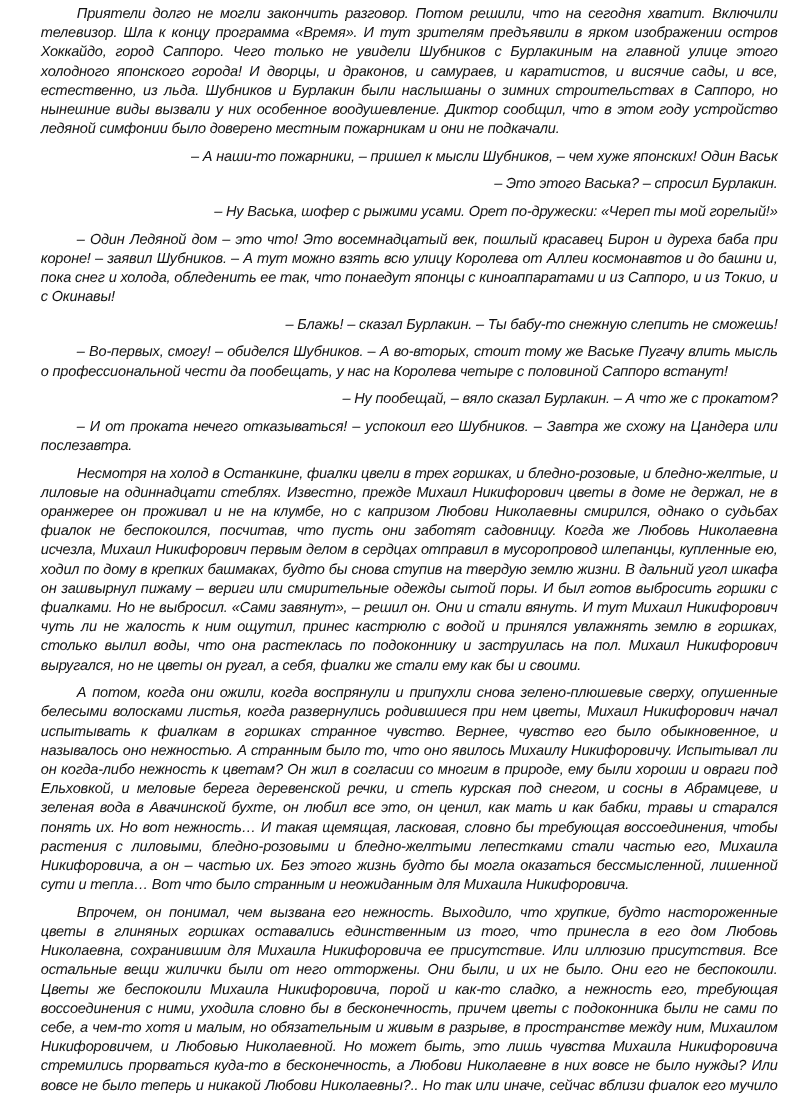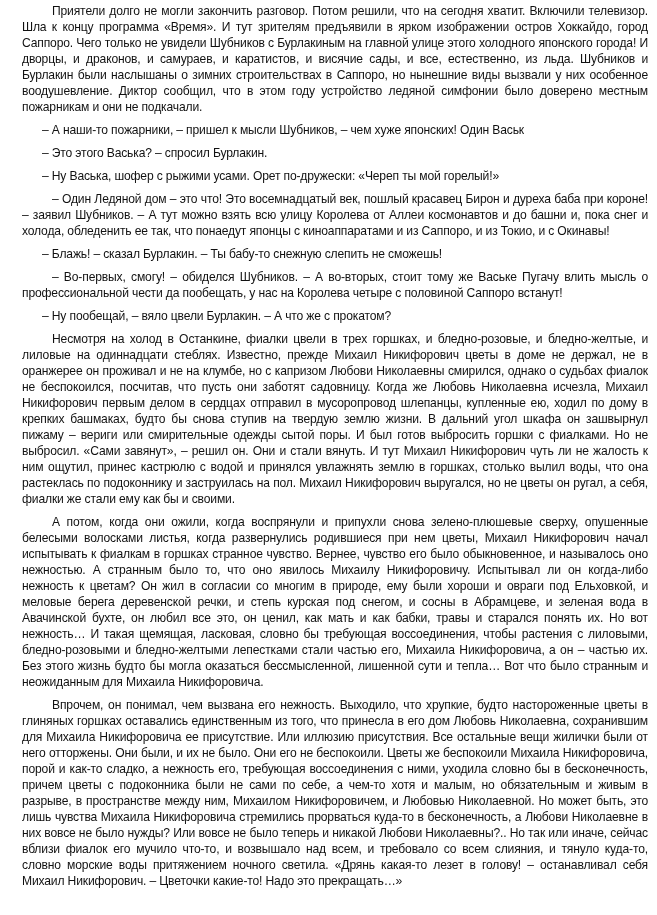--- a/index.html
+++ b/index.html
@@ -8,46 +8,48 @@
     font-family: "Liberation Sans", sans-serif;
     color: #111111;
   }
   .page {
     position: relative;
     padding: 3px 9px 0 22px;
     box-sizing: border-box;
     width: 657px;
   }
   .para {
-    margin: 0 0 7px 0;
+    margin: 0 0 7px 12px;
     font-size: 12.1px;
     line-height: 16px;
     text-align: justify;
     text-indent: 30px;
     letter-spacing: -0.15px;
+    font-style: italic;
   }
   .para.noindent { text-indent: 0; }
-  .para.dialog { text-indent: 20px; text-align: left; }
+  .para.dialog { text-indent: 20px; text-align: right; }
   .para.dialog.just { text-align: justify; text-indent: 30px; }
   .cursor {
     display: inline-block;
     width: 1px; height: 13px;
     background: #000;
     vertical-align: -2px;
     margin-right: 0;
   }
 </style>
 </head>
 <body>
 
 <div class="page">
   <p class="para">Приятели долго не могли закончить разговор. Потом решили, что на сегодня хватит. Включили телевизор. Шла к концу программа «Время». И тут зрителям предъявили в ярком изображении остров Хоккайдо, город Саппоро. Чего только не увидели Шубников с Бурлакиным на главной улице этого холодного японского города! И дворцы, и драконов, и самураев, и каратистов, и висячие сады, и все, естественно, из льда. Шубников и Бурлакин были наслышаны о зимних строительствах в Саппоро, но нынешние виды вызвали у них особенное воодушевление. Диктор сообщил, что в этом году устройство ледяной симфонии было доверено местным пожарникам и они не подкачали.</p>
   <p class="para dialog">–  А наши-то пожарники, – пришел к мысли Шубников, – чем хуже японских! Один Васьк</p>
   <p class="para dialog">–  Это этого Васька? – спросил Бурлакин.</p>
   <p class="para dialog">–  Ну Васька, шофер с рыжими усами. Орет по-дружески: «Череп ты мой горелый!»</p>
   <p class="para dialog just">– Один Ледяной дом – это что! Это восемнадцатый век, пошлый красавец Бирон и дуреха баба при короне! – заявил Шубников. – А тут можно взять всю улицу Королева от Аллеи космонавтов и до башни и, пока снег и холода, обледенить ее так, что понаедут японцы с киноаппаратами и из Саппоро, и из Токио, и с Окинавы!</p>
   <p class="para dialog">–  Блажь! – сказал Бурлакин. – Ты бабу-то снежную слепить не сможешь!</p>
   <p class="para dialog just">– Во-первых, смогу! – обиделся Шубников. – А во-вторых, стоит тому же Ваське Пугачу влить мысль о профессиональной чести да пообещать, у нас на Королева четыре с половиной Саппоро встанут!</p>
-  <p class="para dialog">–  Ну пообещай, – вяло цвели Бурлакин. – А что же с прокатом?</p>
+  <p class="para dialog">–  Ну пообещай, – вяло сказал Бурлакин. – А что же с прокатом?</p>
+  <p class="para dialog just">– И от проката нечего отказываться! – успокоил его Шубников. – Завтра же схожу на Цандера или послезавтра.</p>
   <p class="para">Несмотря на холод в Останкине, фиалки цвели в трех горшках, и бледно-розовые, и бледно-желтые, и лиловые на одиннадцати стеблях. Известно, прежде Михаил Никифорович цветы в доме не держал, не в оранжерее он проживал и не на клумбе, но с капризом Любови Николаевны смирился, однако о судьбах фиалок не беспокоился, посчитав, что пусть они заботят садовницу. Когда же Любовь Николаевна исчезла, Михаил Никифорович первым делом в сердцах отправил в мусоропровод шлепанцы, купленные ею, ходил по дому в крепких башмаках, будто бы снова ступив на твердую землю жизни. В дальний угол шкафа он зашвырнул пижаму – вериги или смирительные одежды сытой поры. И был готов выбросить горшки с фиалками. Но не выбросил. «Сами завянут», – решил он. Они и стали вянуть. И тут Михаил Никифорович чуть ли не жалость к ним ощутил, принес кастрюлю с водой и принялся увлажнять землю в горшках, столько вылил воды, что она растеклась по подоконнику и заструилась на пол. Михаил Никифорович выругался, но не цветы он ругал, а себя, фиалки же стали ему как бы и своими.</p>
   <p class="para">А потом, когда они ожили, когда воспрянули и припухли снова зелено-плюшевые сверху, опушенные белесыми волосками листья, когда развернулись родившиеся при нем цветы, Михаил Никифорович начал испытывать к фиалкам в горшках странное чувство. Вернее, чувство его было обыкновенное, и называлось оно нежностью. А странным было то, что оно явилось Михаилу Никифоровичу. Испытывал ли он когда-либо нежность к цветам? Он жил в согласии со многим в природе, ему были хороши и овраги под Ельховкой, и меловые берега деревенской речки, и степь курская под снегом, и сосны в Абрамцеве, и зеленая вода в Авачинской бухте, он любил все это, он ценил, как мать и как бабки, травы и старался понять их. Но вот нежность… И такая щемящая, ласковая, словно бы требующая воссоединения, чтобы растения с лиловыми, бледно-розовыми и бледно-желтыми лепестками стали частью его, Михаила Никифоровича, а он – частью их. Без этого жизнь будто бы могла оказаться бессмысленной, лишенной сути и тепла… Вот что было странным и неожиданным для Михаила Никифоровича.</p>
   <p class="para">Впрочем, он понимал, чем вызвана его нежность. Выходило, что хрупкие, будто настороженные цветы в глиняных горшках оставались единственным из того, что принесла в его дом Любовь Николаевна, сохранившим для Михаила Никифоровича ее присутствие. Или иллюзию присутствия. Все остальные вещи жилички были от него отторжены. Они были, и их не было. Они его не беспокоили. Цветы же беспокоили Михаила Никифоровича, порой и как-то сладко, а нежность его, требующая воссоединения с ними, уходила словно бы в бесконечность, причем цветы с подоконника были не сами по себе, а чем-то хотя и малым, но обязательным и живым в разрыве, в пространстве между ним, Михаилом Никифоровичем, и Любовью Николаевной. Но может быть, это лишь чувства Михаила Никифоровича стремились прорваться куда-то в бесконечность, а Любови Николаевне в них вовсе не было нужды? Или вовсе не было теперь и никакой Любови Николаевны?.. Но так или иначе, сейчас вблизи фиалок его мучило что-то, и возвышало над всем, и требовало со всем слияния, и тянуло куда-то, словно морские воды притяжением ночного светила. «Дрянь какая-то лезет в голову! – останавливал себя Михаил Никифорович. – Цветочки какие-то! Надо это прекращать…»</p>
 </div>
 
 </body></html>

